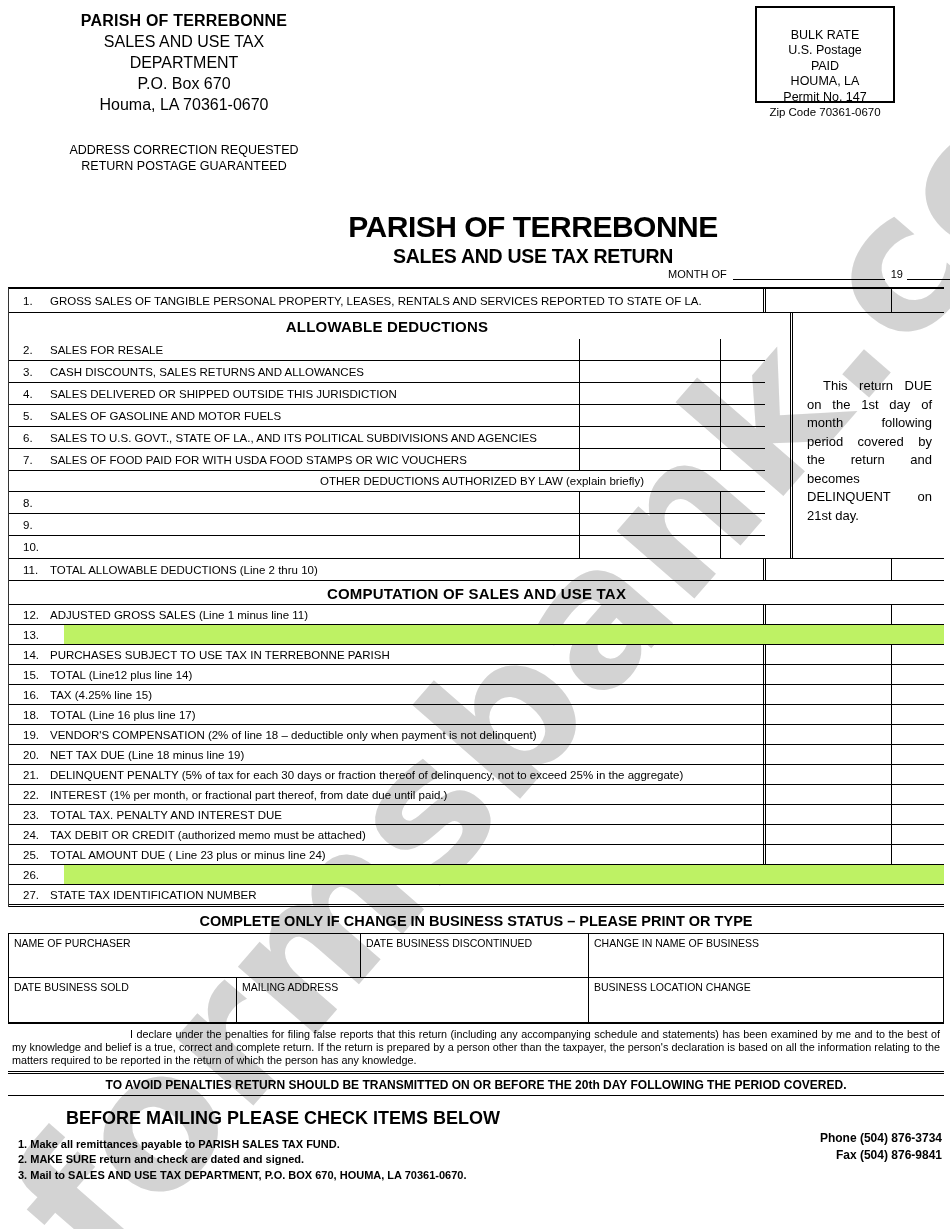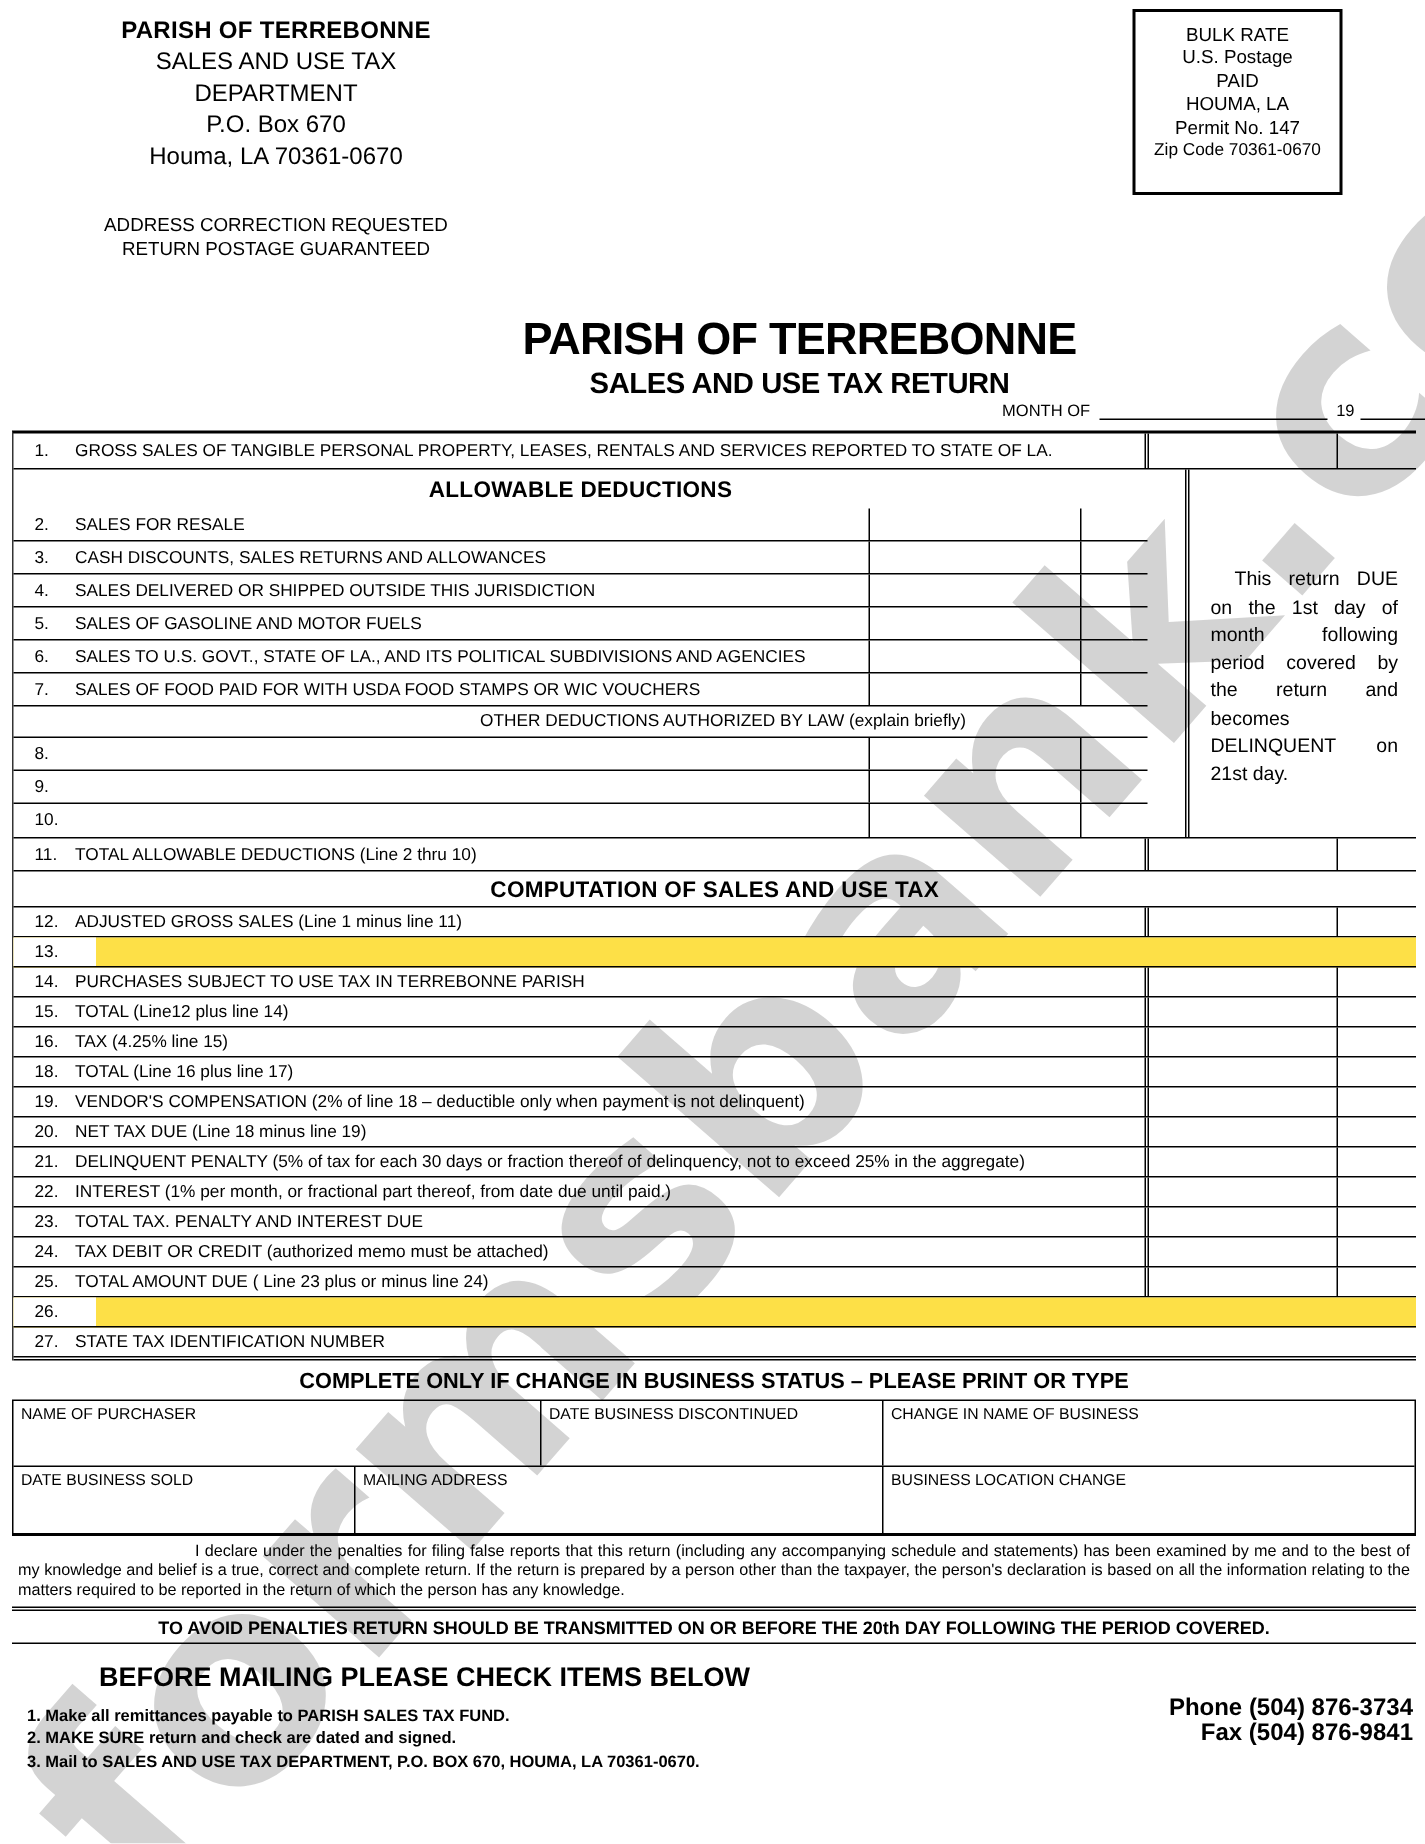--- a/index.html
+++ b/index.html
@@ -19,22 +19,22 @@
     font-size:188px; letter-spacing:2px; white-space:nowrap;
     color:#c9c9c9; opacity:.8; z-index:0; pointer-events:none;
   }
   .content { position:relative; z-index:1; padding:0 6px 0 8px; }
 
   
   .mailhead { position:relative; height:112px; padding-top:10px; }
   .org { margin-left:40px; width:272px; text-align:center; font-size:16px; line-height:21px; }
   .org .b { font-weight:bold; letter-spacing:.2px; }
   .bulk {
-    position:absolute; top:6px; right:49px; width:140px; height:124px;
-    border:2px solid #000; text-align:center; font-size:12.5px; line-height:15.4px; padding-top:8px;
+    position:absolute; top:6px; right:49px; width:140px; height:97px;
+    border:2px solid #000; text-align:center; font-size:12.5px; line-height:15.4px; padding-top:20px;
   }
   .bulk .zip { font-size:11.5px; }
   .addr-corr { margin:30px 0 0 40px; width:272px; text-align:center; font-size:12.5px; line-height:16px; }
 
   
   .titleblock { margin-left:105px; width:840px; text-align:center; margin-top:36px; }
   .t1 { font-size:30px; font-weight:bold; letter-spacing:-.5px; }
   .t2 { font-size:19.5px; font-weight:bold; letter-spacing:-.3px; margin-top:1px; }
   .monthline { display:flex; justify-content:flex-end; align-items:flex-end; font-size:11px; margin-top:-4px; height:16px; }
   .monthline .mline { width:152px; border-bottom:1.5px solid #000; height:12px; margin:0 6px; }
@@ -63,21 +63,21 @@
   .duebox {
     flex:1; border-left:3px double #000;
     padding:64px 12px 0 14px; font-size:13px; line-height:18.5px;
     text-align:justify;
     margin-left:25px;
   }
   .duebox p { text-indent:16px; }
 
   .crow { display:flex; align-items:center; border-bottom:1px solid #000; height:20px; font-size:11.5px; }
   .crow .lbl { flex:1; display:flex; align-items:center; padding-left:14px; white-space:nowrap; overflow:hidden; }
-  .crow.shade { background:#fde047; }
+  .crow.shade { background:#bef264; }
   .crow.shade .numwhite { background:#fff; align-self:stretch; display:flex; align-items:center; padding-left:14px; width:55px; flex:0 0 55px; }
   .crow.last { border-bottom:3px double #000; height:22px; }
 
   
   .bizhead { text-align:center; font-weight:bold; font-size:14.5px; padding-top:6px; height:26px; }
   .biztable { border:1.5px solid #000; border-bottom:2.5px solid #000; }
   .bizrow { display:flex; border-bottom:1.5px solid #000; height:44px; }
   .bizrow:last-child { border-bottom:none; }
   .bizcell { border-right:1.5px solid #000; font-size:10.5px; padding:3px 0 0 5px; }
   .bizcell:last-child { border-right:none; }
@@ -99,21 +99,21 @@
   .sigcell:last-child { border-right:none; }
   .sc1 { width:182px; flex:0 0 182px; }
   .sc2 { width:278px; flex:0 0 278px; }
   .sc3 { width:342px; flex:0 0 342px; }
   .sc4 { flex:1; }
 
   
   .footer { position:relative; margin-top:12px; height:100px; }
   .checkhead { font-weight:bold; font-size:18px; margin-left:58px; }
   .items { margin-top:8px; margin-left:10px; font-weight:bold; font-size:11px; line-height:15.5px; }
-  .phoneblock { position:absolute; right:2px; top:22px; text-align:right; font-weight:bold; font-size:16px; line-height:17px; }
+  .phoneblock { position:absolute; right:2px; top:22px; text-align:right; font-weight:bold; font-size:12px; line-height:17px; }
 </style>
 </head>
 <body>
 
 <div class="page">
   <div class="watermark">formsbank.com</div>
 
   <div class="content">
 
     <div class="mailhead">

